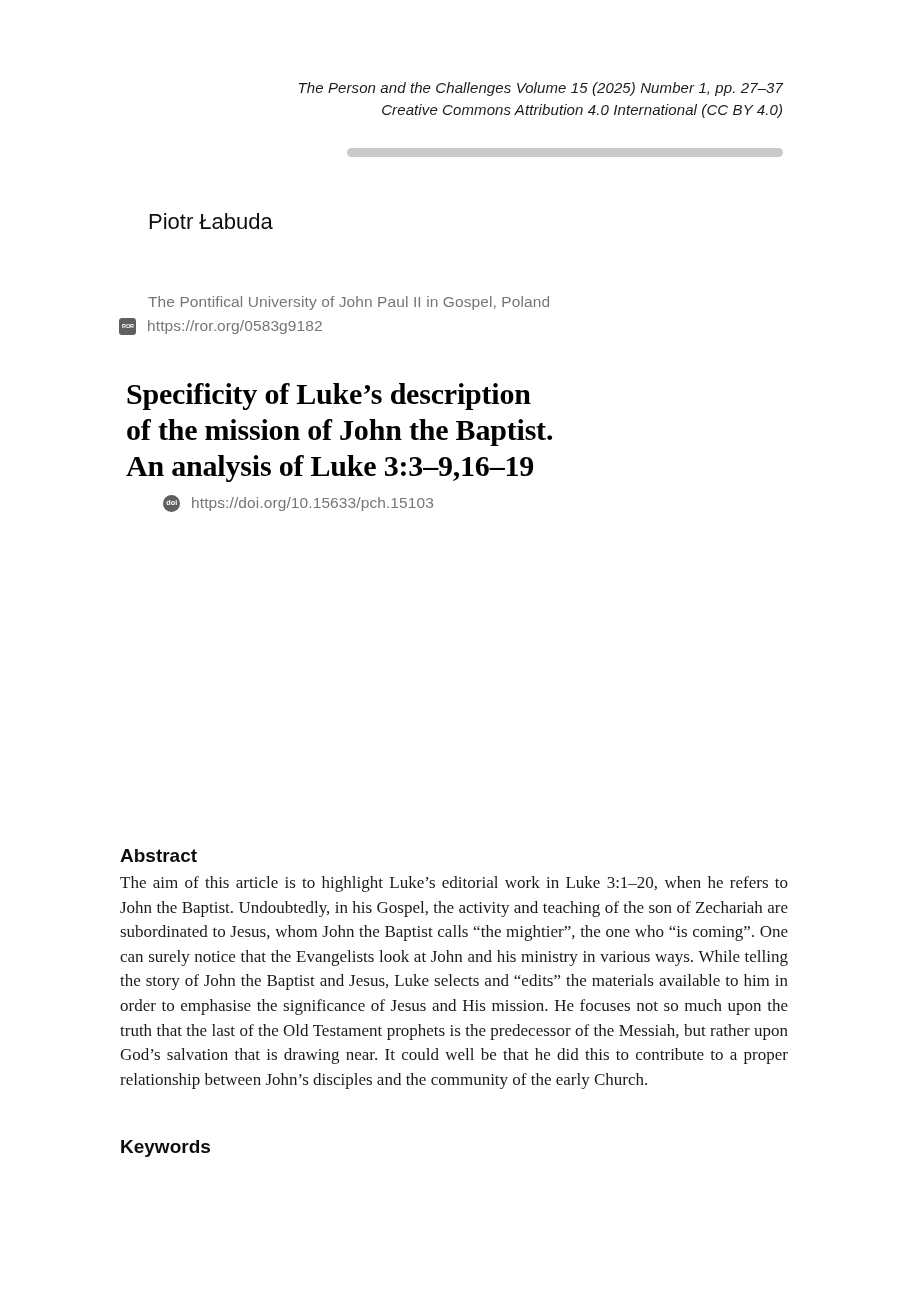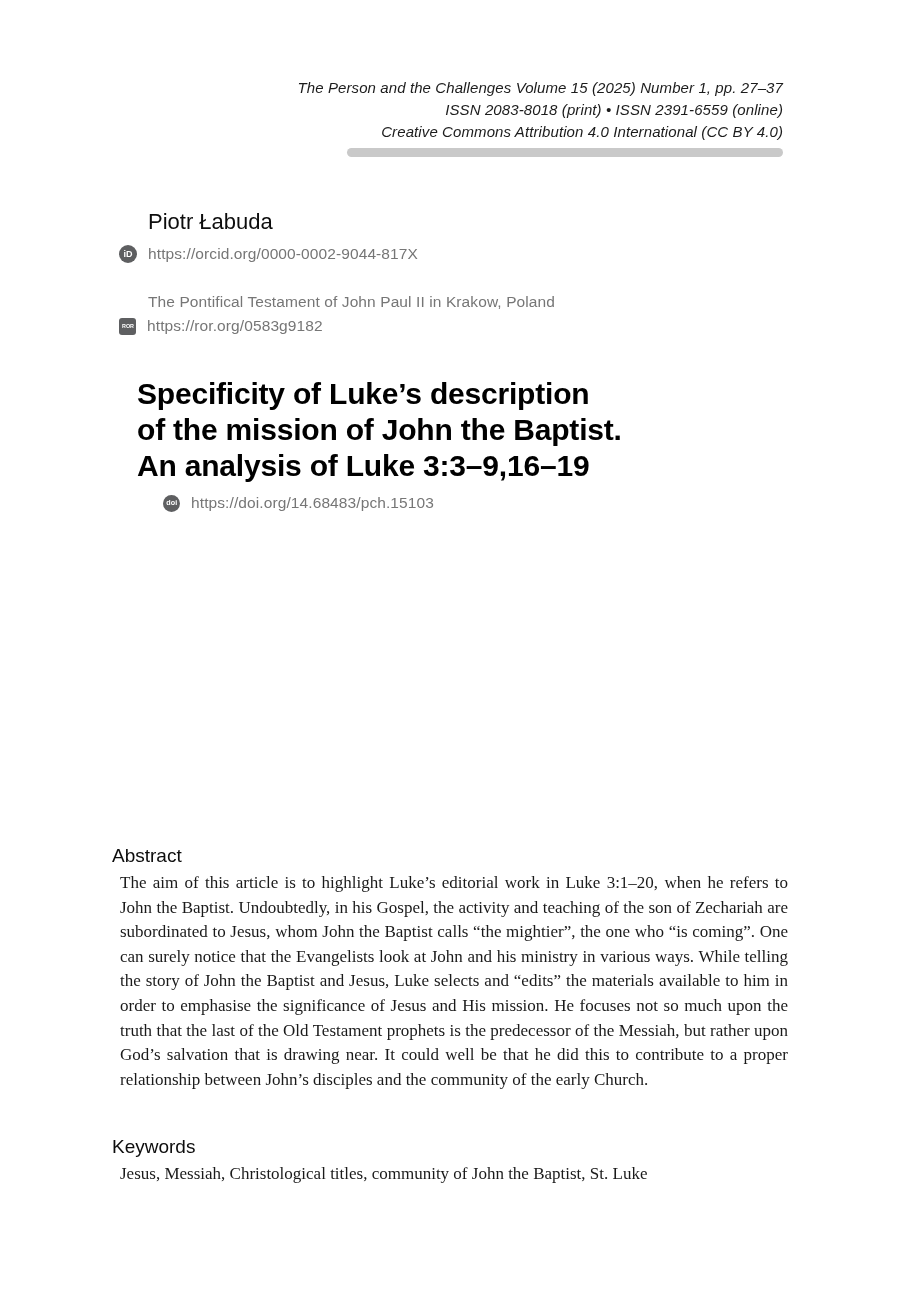--- a/index.html
+++ b/index.html
@@ -76,33 +76,34 @@
     position: absolute;
     top: 293px;
     left: 148px;
     font-size: 15.5px;
     color: #767676;
     letter-spacing: 0.1px;
   }
   .article-title {
     position: absolute;
     top: 376px;
-    left: 137px;
+    left: 126px;
     width: 700px;
     font-size: 30px;
     line-height: 36px;
     font-weight: 700;
     color: #000000;
     letter-spacing: -0.2px;
+    font-family: Liberation Serif, serif;
   }
   .section-heading {
     position: absolute;
-    left: 112px;
+    left: 120px;
     font-size: 19px;
-    font-weight: 400;
+    font-weight: 700;
     color: #0d0d0d;
   }
   .abstract-heading { top: 845px; }
   .keywords-heading { top: 1136px; }
   .body-text {
     position: absolute;
     left: 120px;
     width: 668px;
     font-family: "Liberation Serif", serif;
     font-size: 17px;
@@ -112,56 +113,48 @@
   .abstract-text { top: 871px; text-align: justify; }
   .keywords-text { top: 1162px; }
 </style>
 </head>
 <body>
 
 <div class="page">
 
   <div class="journal-header">
     <div>The Person and the Challenges Volume 15 (2025) Number 1, pp. 27–37</div>
-    <div>ISSN 2083-8018 (print) • ISSN 2391-6559 (online)</div>
     <div>Creative Commons Attribution 4.0 International (CC BY 4.0)</div>
   </div>
 
   <div class="header-rule"></div>
 
   <div class="author-name">Piotr Łabuda</div>
 
-  <div class="meta-row orcid-row">
-    <span class="icon-badge icon-circle">
-        <span class="tiny">iD</span>
-      </span>
-    <a href="#" class="meta-link">https://orcid.org/0000-0002-9044-817X</a>
-  </div>
 
-  <div class="affiliation">The Pontifical Testament of John Paul II in Krakow, Poland</div>
+  <div class="affiliation">The Pontifical University of John Paul II in Gospel, Poland</div>
 
   <div class="meta-row ror-row">
     <span class="icon-badge icon-square">
         <span class="tiny scale-60">ROR</span>
       </span>
     <a href="#" class="meta-link">https://ror.org/0583g9182</a>
   </div>
 
   <h1 class="article-title">
     <span>Specificity of Luke’s description</span><br>
     <span>of the mission of John the Baptist.</span><br>
     <span>An analysis of Luke 3:3–9,16–19</span>
   </h1>
 
   <div class="meta-row doi-row">
     <span class="icon-badge icon-circle" style="width:17px;height:17px;">
         <span class="tiny scale-80">doi</span>
       </span>
-    <a href="#" class="meta-link">https://doi.org/14.68483/pch.15103</a>
+    <a href="#" class="meta-link">https://doi.org/10.15633/pch.15103</a>
   </div>
 
   <h2 class="section-heading abstract-heading">Abstract</h2>
   <p class="body-text abstract-text">The aim of this article is to highlight Luke’s editorial work in Luke 3:1–20, when he refers to John the Baptist. Undoubtedly, in his Gospel, the activity and teaching of the son of Zechariah are subordinated to Jesus, whom John the Baptist calls “the mightier”, the one who “is coming”. One can surely notice that the Evangelists look at John and his ministry in various ways. While telling the story of John the Baptist and Jesus, Luke selects and “edits” the materials available to him in order to emphasise the significance of Jesus and His mission. He focuses not so much upon the truth that the last of the Old Testament prophets is the predecessor of the Messiah, but rather upon God’s salvation that is drawing near. It could well be that he did this to contribute to a proper relationship between John’s disciples and the community of the early Church.</p>
 
   <h2 class="section-heading keywords-heading">Keywords</h2>
-  <p class="body-text keywords-text">Jesus, Messiah, Christological titles, community of John the Baptist, St. Luke</p>
 
 </div>
 
 </body></html>

